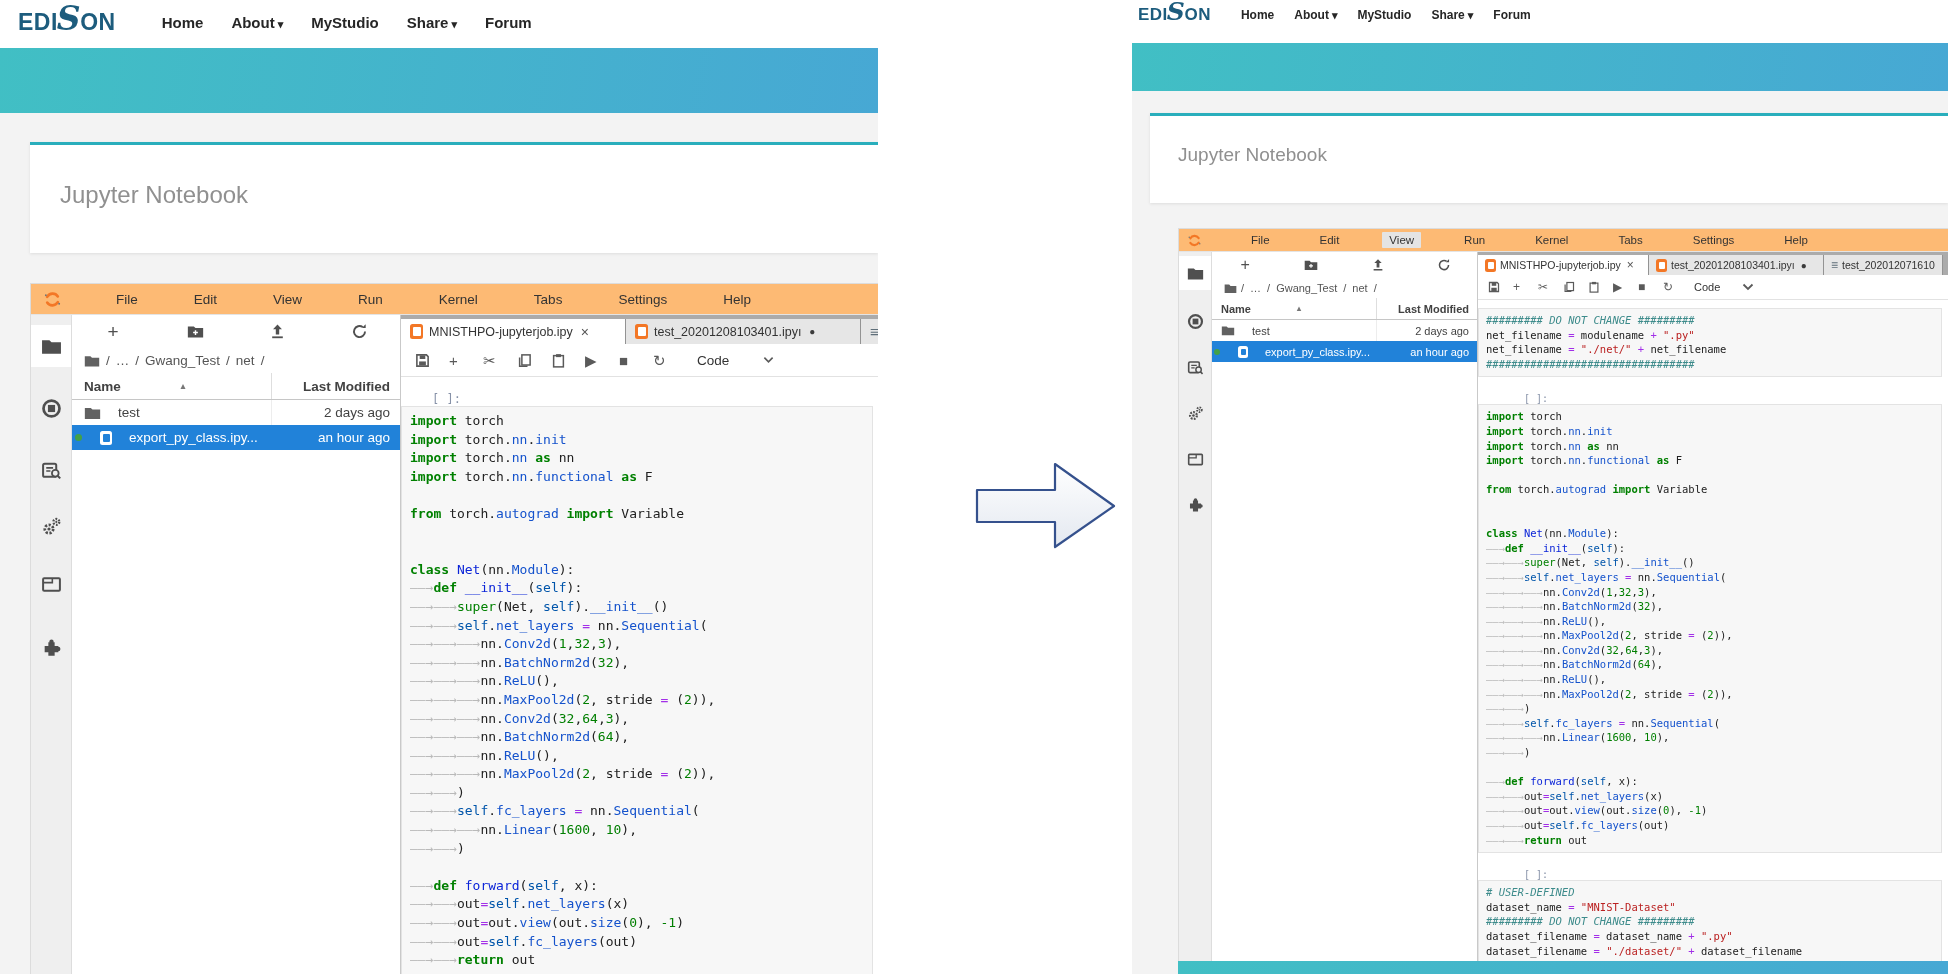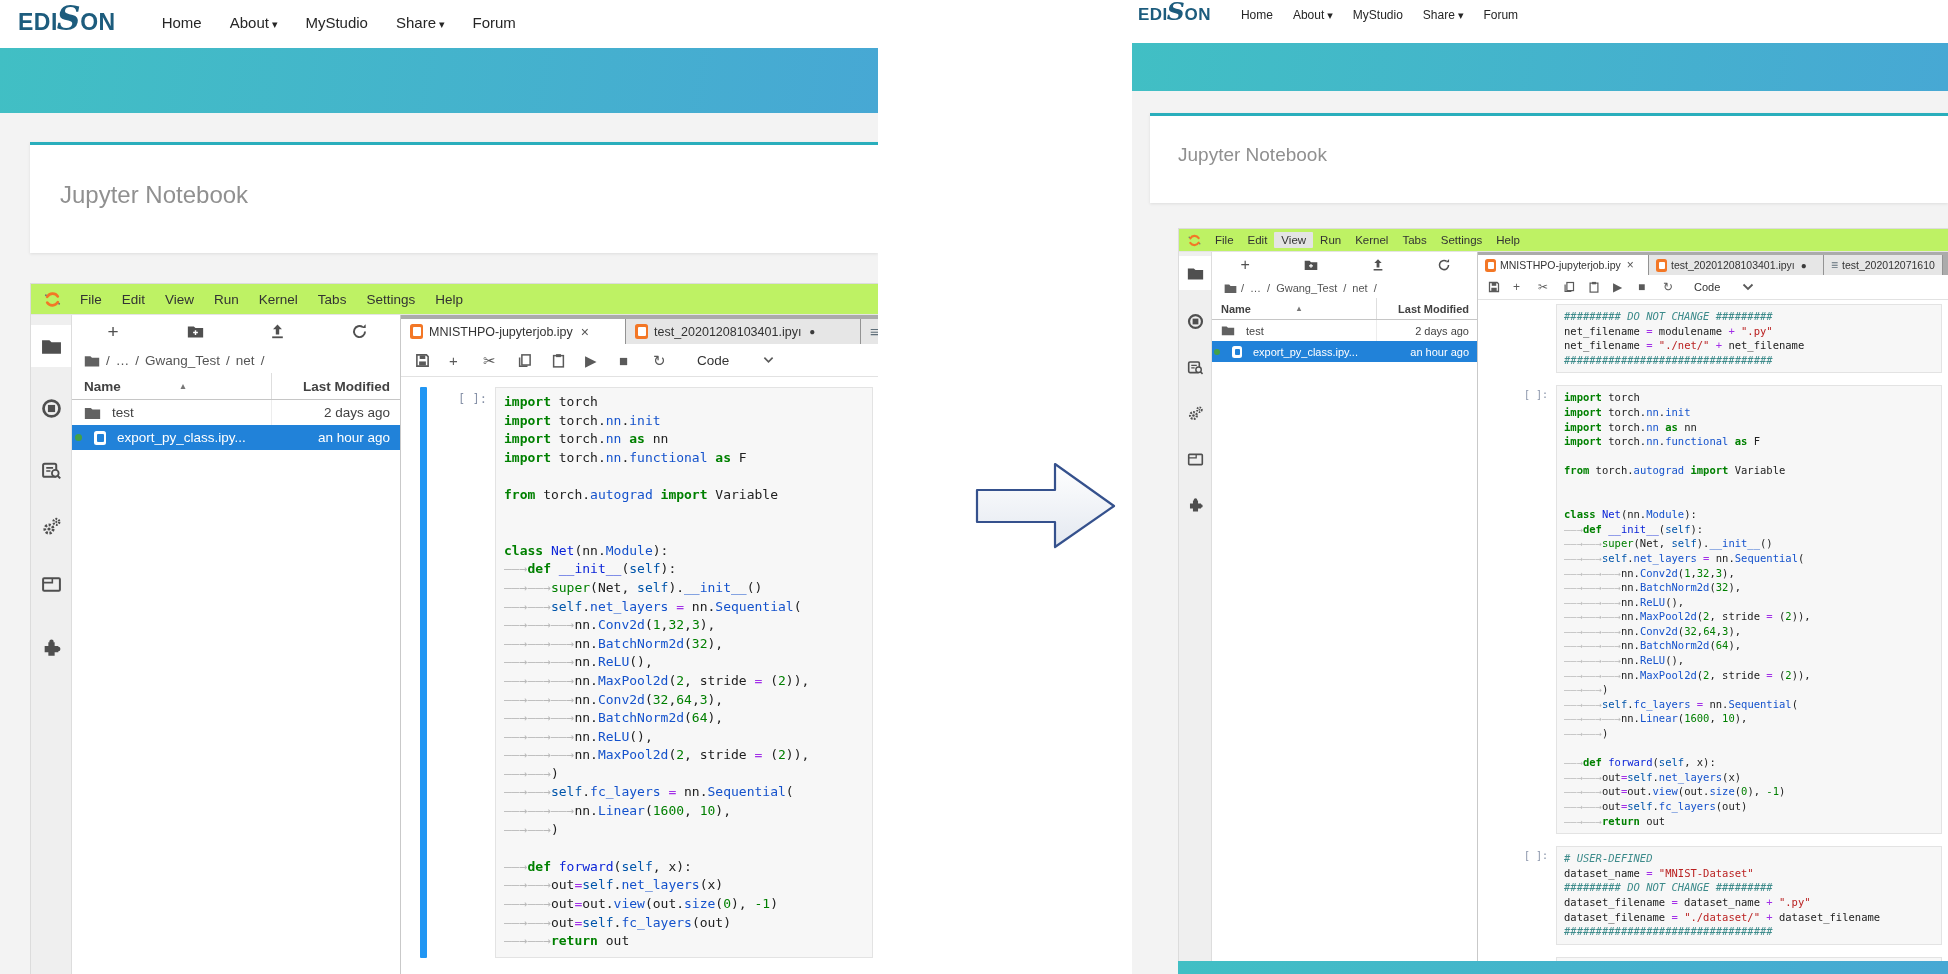--- a/index.html
+++ b/index.html
@@ -6,35 +6,35 @@
   body{width:1948px;height:974px;position:relative;overflow:hidden;
        font-family:"Liberation Sans",sans-serif;color:#222;}
   .panel{position:absolute;top:0;height:974px;overflow:hidden;background:#fff;}
   #pL{left:0;width:878px;}
   #pR{left:1132px;width:816px;}
 
   
   .topnav{position:absolute;left:0;top:0;right:0;height:44px;background:#fff;display:flex;align-items:center;}
   .logo{margin-left:18px;font-weight:bold;font-size:23px;color:#1d5c7d;letter-spacing:.5px;display:flex;align-items:baseline;}
   .logo .ls{font-family:"DejaVu Serif",serif;font-style:italic;font-size:33px;line-height:20px;margin:0 -1px;}
-  .navitems{display:flex;margin-left:32px;font-weight:normal;font-size:15px;color:#262626;}
+  .navitems{display:flex;margin-left:32px;font-weight:bold;font-size:15px;color:#262626;}
   .navitem{padding:0 14px;white-space:nowrap;cursor:default;}
   .navitem .crt{font-size:11px;color:#262626;margin-left:3px;}
 
   .banner{position:absolute;left:0;right:0;top:48px;height:65px;
           background:linear-gradient(100deg,#41bfc4 0%,#47a8d4 100%);}
   .pagebg{position:absolute;left:0;right:0;top:113px;bottom:0;background:#f3f3f3;}
   .card{position:absolute;left:30px;right:0;top:142px;height:108px;background:#fff;
         border-top:3px solid #29aebc;box-shadow:0 1px 3px rgba(0,0,0,.09);}
   .card h1{margin:36px 0 0 30px;font-size:24px;font-weight:normal;color:#909090;}
 
   
   .jlab{position:absolute;left:30px;right:0;top:283px;bottom:0;background:#fff;
         border:1px solid #dcdcdc;border-right:none;border-bottom:none;display:flex;flex-direction:column;}
-  .menubar{height:30px;flex:none;border-bottom:1px solid #e4e4e4;display:flex;align-items:center;background:#bef264;}
+  .menubar{height:30px;flex:none;border-bottom:1px solid #e4e4e4;display:flex;align-items:center;background:#fdba74;gap:36px;}
   .menubar .icn{width:19px;height:19px;margin:0 8px 0 12px;}
   .mi{font-size:13.5px;color:#333;padding:3px 10px;border-radius:1px;}
   .mi.hl{background:#e4e4e4;}
   .jbody{flex:1;display:flex;min-height:0;}
 
   .sidestrip{width:40px;flex:none;background:#efefef;border-right:1px solid #ddd;position:relative;color:#4f4f4f;}
   .sideicon{position:absolute;left:0;width:100%;height:42px;display:flex;align-items:center;justify-content:center;}
   .sideicon.active{background:#fff;}
   .sideicon .icn{width:21px;height:21px;}
 
@@ -46,21 +46,21 @@
   .fb-crumb{height:25px;flex:none;display:flex;align-items:center;font-size:13.5px;color:#555;padding-left:12px;}
   .fb-crumb .icn{width:16px;height:14px;margin-right:6px;color:#616161;}
   .fb-crumb span{margin-right:6px;white-space:nowrap;}
   .fb-head{height:26px;flex:none;display:flex;align-items:center;font-size:13.5px;font-weight:bold;
            border-bottom:1px solid #c6c6c6;}
   .fb-col-name{flex:1;display:flex;align-items:center;padding-left:12px;border-right:1px solid #dedede;height:100%;}
   .fb-col-name .srt{font-size:9px;color:#777;margin-left:60px;}
   .fb-col-mod{width:118px;text-align:right;padding-right:10px;}
   .fb-rows{flex:1;}
   .fb-row{height:25px;display:flex;align-items:center;font-size:13.5px;}
-  .fb-row .fb-col-name{border-right:1px solid #ededed;display:flex;gap:11px;align-items:center;}
+  .fb-row .fb-col-name{border-right:1px solid #ededed;display:flex;gap:17px;align-items:center;}
   .fb-row .icn{width:17px;height:14px;color:#616161;flex:none;}
   .fb-row.sel{background:#2182d9;color:#fff;}
   .fb-row.sel .fb-col-name{border-right-color:transparent;}
   .rundot{width:7px;height:7px;border-radius:50%;background:#43a047;flex:none;margin-left:-9px;margin-right:1px;}
   .nbk{display:inline-block;width:12px;height:14px;background:#f37726;border-radius:2.5px;position:relative;flex:none;}
   .nbk::after{content:"";position:absolute;left:2.5px;top:3px;right:2.5px;bottom:3px;background:#fff;border-radius:1px;}
   .sel .nbk{background:#fff;}
   .sel .nbk::after{background:#2182d9;}
 
   .dock{flex:1;display:flex;flex-direction:column;min-width:0;background:#fff;}
@@ -75,21 +75,21 @@
   .nbtoolbar{height:32px;flex:none;display:flex;align-items:center;border-bottom:1px solid #e2e2e2;
              padding-left:14px;color:#5a5a5a;background:#fff;}
   .nbtoolbar .tbi{margin-right:19px;display:flex;align-items:center;}
   .nbtoolbar .icn{width:15px;height:15px;}
   .nbtoolbar .txt{font-size:15px;line-height:15px;}
   .nbtoolbar .mode{font-size:13.5px;color:#333;margin:0 0 0 10px;text-align:right;}
   .nbtoolbar .chev{margin-left:34px;}
   .nbtoolbar .chev .icn{width:11px;height:8px;}
 
   .nbcontent{flex:1;overflow:hidden;padding-top:10px;background:#fff;}
-  .cell{display:flex;align-items:stretch;margin-bottom:14px;}
+  .cell{display:flex;align-items:stretch;margin-bottom:14px;flex-direction:column;}
   .cellbar{width:7px;flex:none;background:#2196f3;border-radius:1px;margin-left:19px;}
   .prompt{width:60px;flex:none;text-align:right;padding:5px 8px 0 0;
           font-family:"DejaVu Sans Mono",monospace;font-size:12px;color:#8792a8;}
   .editor{flex:1;background:#f7f7f7;border:1px solid #e3e3e3;padding:5px 0 6px 8px;margin-right:5px;
           font-family:"DejaVu Sans Mono",monospace;font-size:13px;line-height:18.6px;color:#212121;white-space:pre;overflow:hidden;}
   .cl{min-height:18.6px;}
   .tk-k{color:#008000;font-weight:bold;}
   .tk-b{color:#008000;}
   .tk-d{color:#0b24d8;}
   .tk-p{color:#1452cc;}

